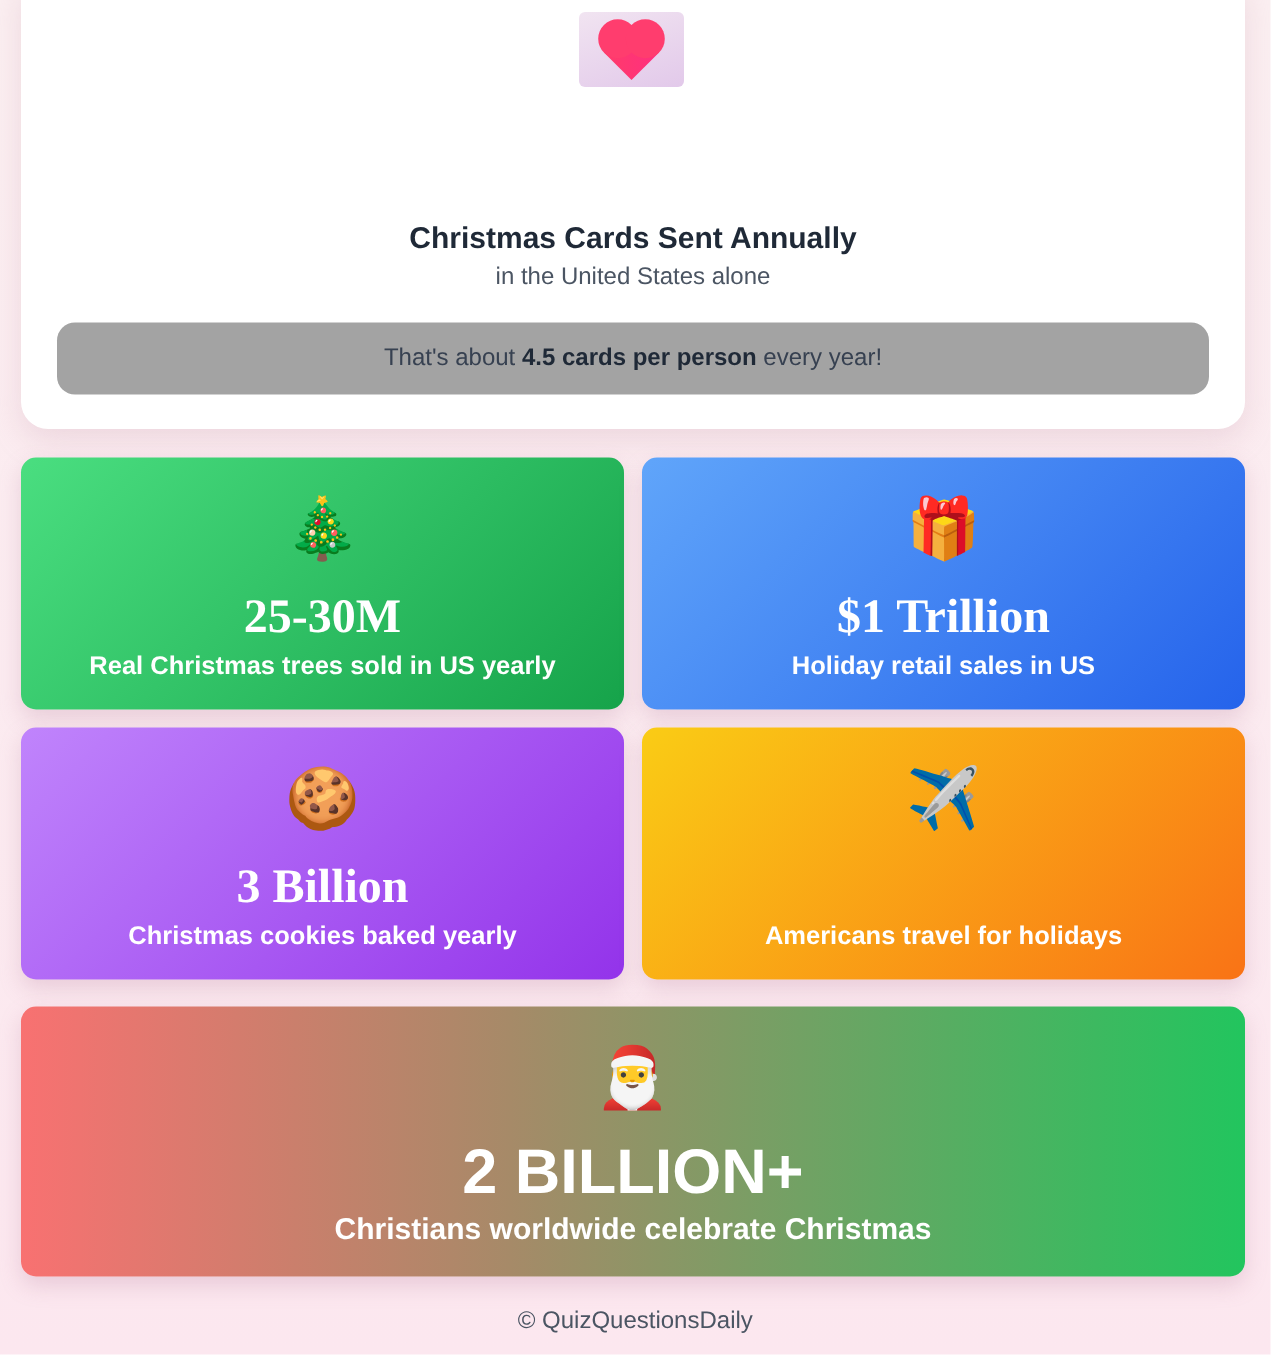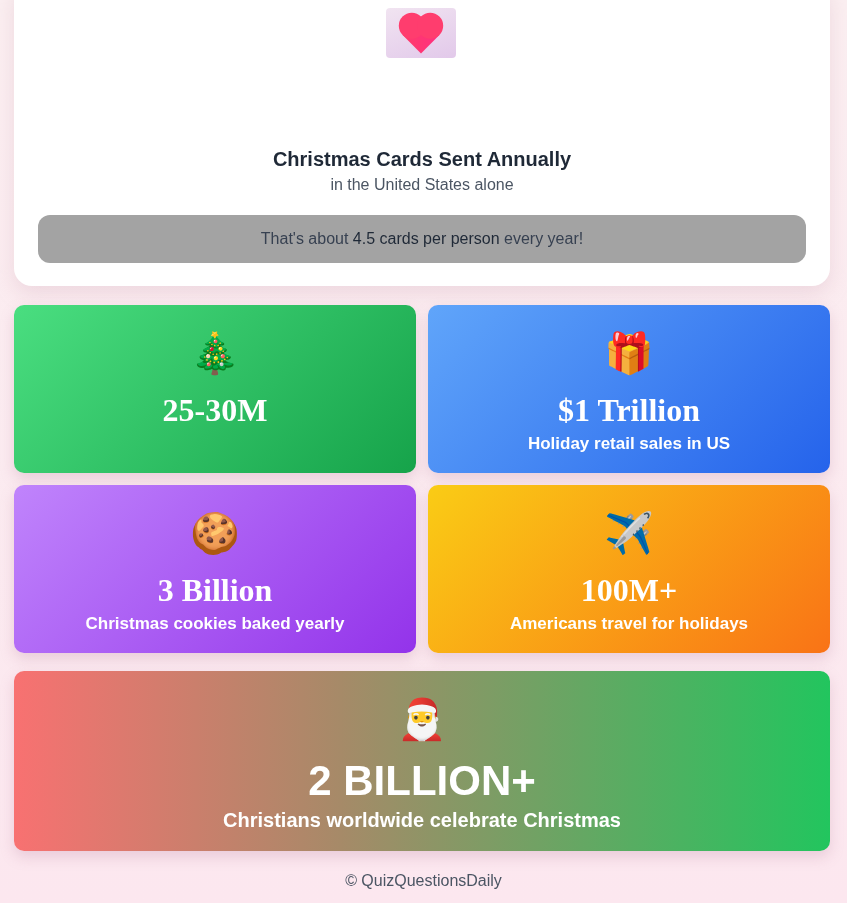--- a/index.html
+++ b/index.html
@@ -41,21 +41,21 @@
     .hero-sub {
       position: absolute; left: 0; right: 0; top: 196px;
       font-size: 16px; color: #4b5563;
     }
     .hero-note {
       position: absolute; left: 24px; top: 235px; width: 768px; height: 48px;
       background: #a3a3a3; border-radius: 12px;
       display: flex; align-items: center; justify-content: center;
       font-size: 16px; color: #374151; white-space: pre;
     }
-    .hero-note b { font-weight: 400; color: #1f2937; text-align: right; }
+    .hero-note b { font-weight: 700; color: #1f2937; text-align: right; }
     .card {
       position: absolute; width: 402px; height: 168px; border-radius: 10px;
       color: #fff; text-align: center;
       box-shadow: 0 6px 14px rgba(180, 120, 150, 0.25);
     }
     .card .emoji { position: absolute; left: 0; right: 0; top: 24px; font-size: 40px; line-height: 48px; }
     .card .val { position: absolute; left: 0; right: 0; top: 86px; font-size: 32px; font-weight: 700; line-height: 38px; font-family: Liberation Serif, serif; }
     .card .lbl { position: absolute; left: 0; right: 0; top: 128px; font-size: 17px; font-weight: 700; line-height: 22px; }
     .c-green { left: 14px; top: 305px; background: linear-gradient(135deg, #4ade80, #16a34a); }
     .c-blue { left: 428px; top: 305px; background: linear-gradient(135deg, #60a5fa, #2563eb); }
@@ -83,37 +83,37 @@
       <div class="heart"></div>
     </div>
   <div class="hero-title">Christmas Cards Sent Annually</div>
   <div class="hero-sub">in the United States alone</div>
   <div class="hero-note"><span>That's about </span><b>4.5 cards per person</b><span> every year!</span></div>
 </div>
 
 <div class="card c-green">
   <div class="emoji">🎄</div>
   <div class="val">25-30M</div>
+  <div class="lbl">Real Christmas trees sold in US yearly</div>
 </div>
 
 <div class="card c-blue">
   <div class="emoji">🎁</div>
   <div class="val">$1 Trillion</div>
   <div class="lbl">Holiday retail sales in US</div>
 </div>
 
 <div class="card c-purple">
   <div class="emoji">🍪</div>
   <div class="val">3 Billion</div>
   <div class="lbl">Christmas cookies baked yearly</div>
 </div>
 
 <div class="card c-orange">
   <div class="emoji">✈️</div>
-  <div class="val">100M+</div>
   <div class="lbl">Americans travel for holidays</div>
 </div>
 
 <div class="wide">
   <div class="emoji">🎅</div>
   <div class="val">2 BILLION+</div>
   <div class="lbl">Christians worldwide celebrate Christmas</div>
 </div>
 
 <div class="footer">© QuizQuestionsDaily</div>

